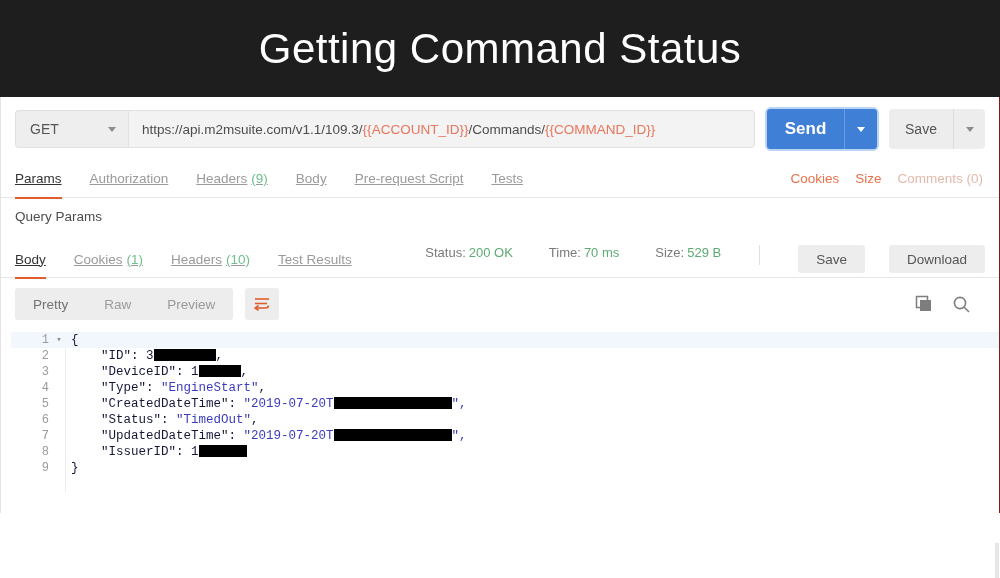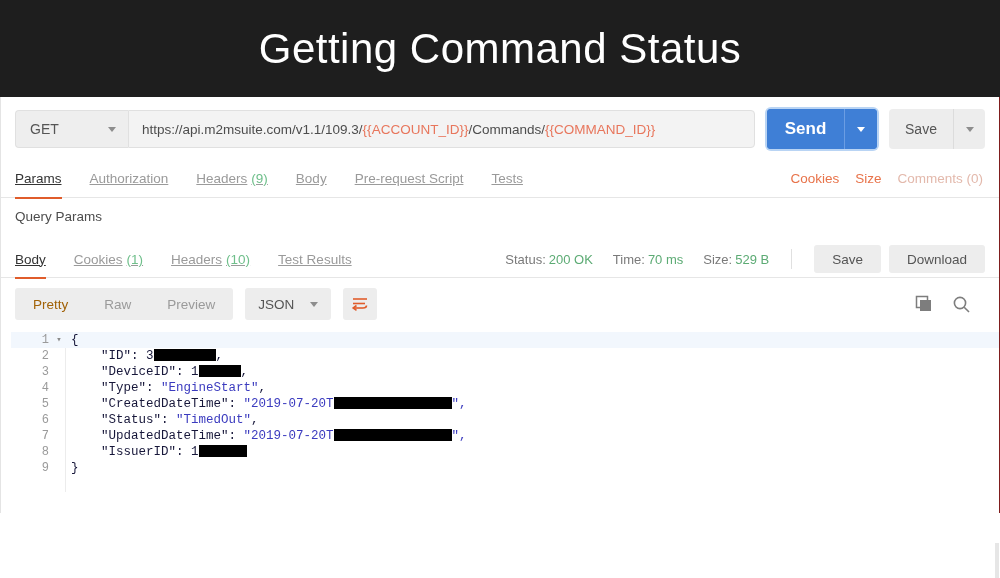--- a/index.html
+++ b/index.html
@@ -200,23 +200,23 @@
   
   .resp-tabs {
     display: flex; align-items: center;
     height: 37px;
     padding: 0 14px;
     border-bottom: 1px solid #e6e6e6;
     margin-top: 7px;
   }
   .resp-meta {
     margin-left: auto;
-    display: flex; align-items: center;
+    display: flex; 
     font-size: 13px; color: #7a7a7a;
-    gap: 0;
+    gap: 16px;
   }
   .meta-item { margin-left: 20px; white-space: nowrap; }
   .meta-item .val { color: #5cab74; margin-left: 3px; }
   .meta-sep {
     width: 1px; height: 20px; background: #e0e0e0;
     margin: 0 14px 0 22px;
   }
   .resp-btn {
     display: flex; align-items: center; justify-content: center;
     height: 28px; padding: 0 18px;
@@ -237,21 +237,21 @@
     border-radius: 3px;
     height: 32px;
     overflow: hidden;
   }
   .seg-item {
     display: flex; align-items: center; justify-content: center;
     padding: 0 18px;
     font-size: 13.5px;
     color: #9a9a9a;
   }
-  .seg-item.active { color: #a16207; }
+  .seg-item.active { color: #737373; }
   .fmt-select {
     display: flex; align-items: center; gap: 16px;
     height: 32px; padding: 0 13px;
     background: #ededed; border-radius: 3px;
     margin-left: 12px;
     font-size: 13.5px; color: #555555;
   }
   .wrap-btn {
     display: flex; align-items: center; justify-content: center;
     width: 34px; height: 32px;
@@ -418,24 +418,20 @@
       </div>
     </div>
 
     <div class="body-toolbar">
       <div class="seg">
         <div class="seg-item active">Pretty</div>
         <div class="seg-item">Raw</div>
         <div class="seg-item">Preview</div>
       </div>
 
-      <div class="fmt-select">
-        <span>JSON</span>
-        <span class="caret"></span>
-      </div>
 
       <div class="wrap-btn">
         <svg class="icon-wrap" width="18" height="16" viewBox="0 0 18 16">
           <line x1="2" y1="3" x2="16" y2="3" stroke="#e05c2b" stroke-width="1.6"></line>
           <line x1="2" y1="7.5" x2="14" y2="7.5" stroke="#e05c2b" stroke-width="1.6"></line>
           <path d="M2 12 L12 12" stroke="#e05c2b" stroke-width="1.6" fill="none"></path>
           <path d="M12 12 Q15.5 12 15.5 9.5" stroke="#e05c2b" stroke-width="1.6" fill="none"></path>
           <path d="M5.5 9.5 L2.2 12 L5.5 14.3" stroke="#e05c2b" stroke-width="1.6" fill="none"></path>
         </svg>
       </div>

